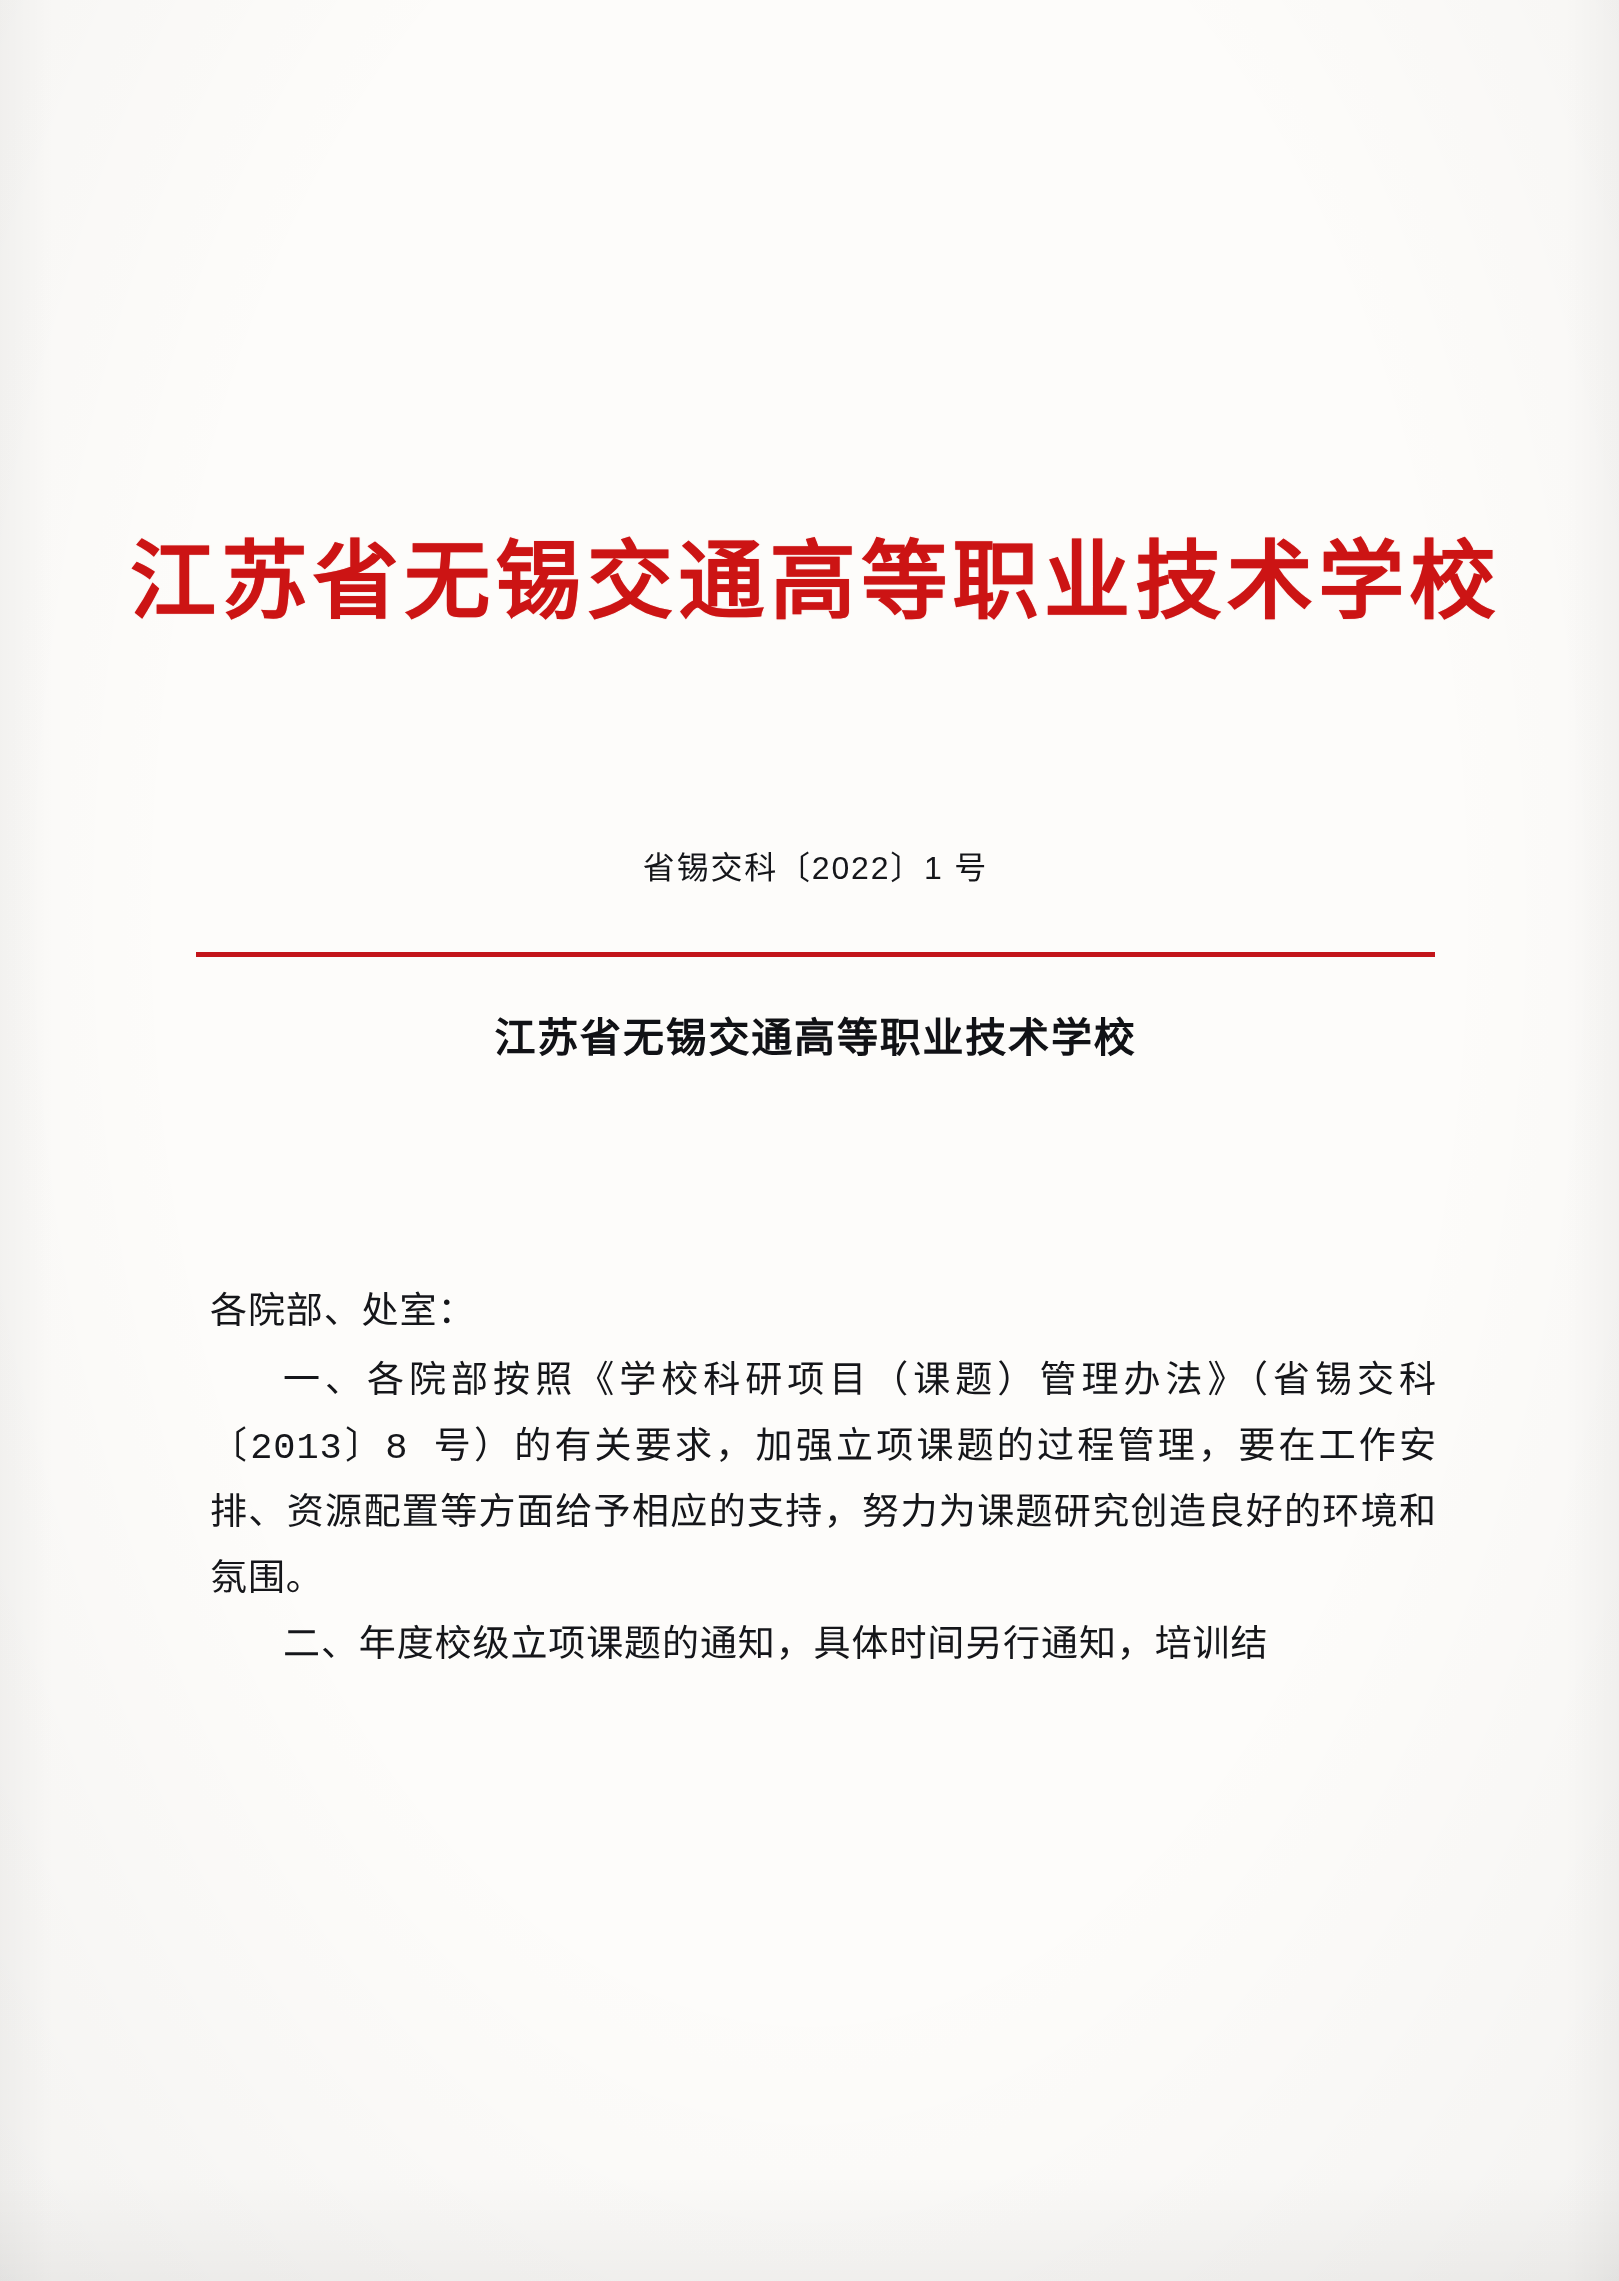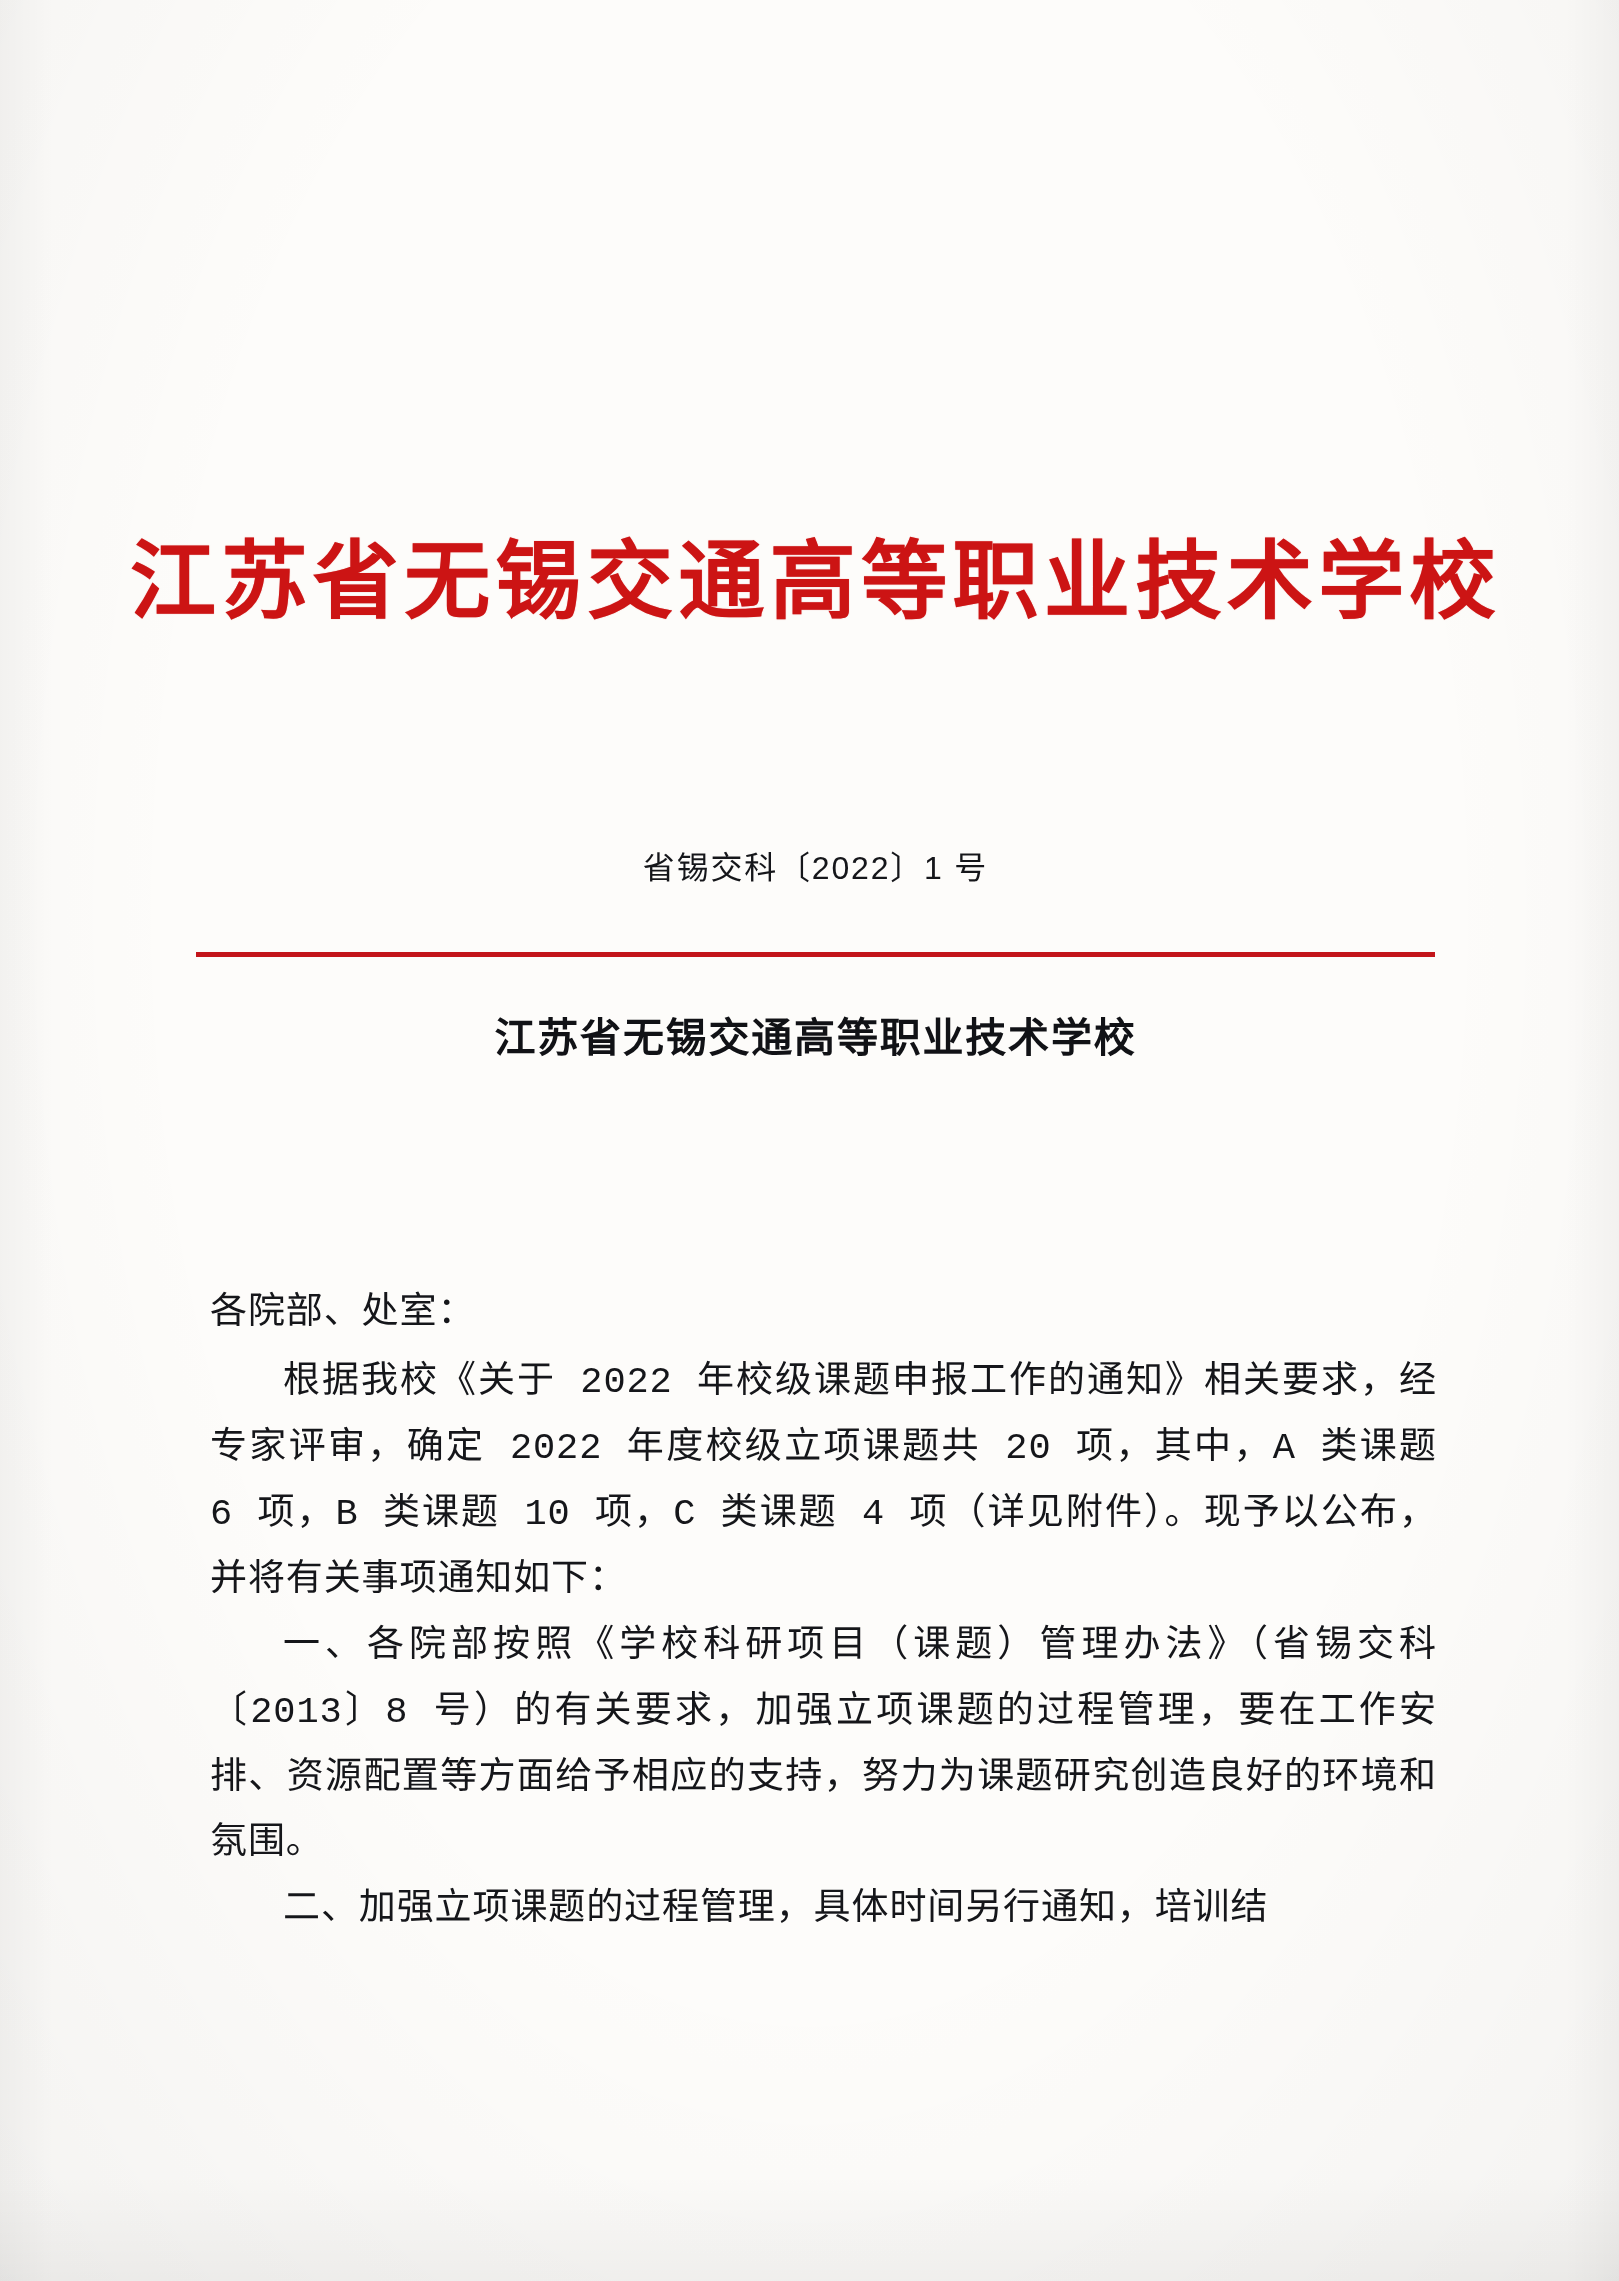--- a/index.html
+++ b/index.html
@@ -145,22 +145,21 @@
     <div class="doc-number">省锡交科〔2022〕1 号</div>
 
     <div class="red-rule"></div>
 
     <div class="title-block">
       <div class="title-line-1">江苏省无锡交通高等职业技术学校</div>
     </div>
 
     <div class="body-block">
       <p class="salutation">各院部、处室：</p>
-      <p class="para">根据我校《关于 2022 年校级课题申报工作的通知》相关要求，经专家评审，确定 2022 年度校级立项课题共 20 项，其中，A 类课题 6 项，B 类课题 10 项，C 类课题 4 项（详见附件）。现予以公布，并将有关事项通知如下：</p>
       <p class="para">一、各院部按照《学校科研项目（课题）管理办法》（省锡交科〔2013〕8 号）的有关要求，加强立项课题的过程管理，要在工作安排、资源配置等方面给予相应的支持，努力为课题研究创造良好的环境和氛围。</p>
-      <p class="para">二、加强立项课题的过程管理，具体时间另行通知，培训结</p>
+      <p class="para">二、年度校级立项课题的通知，具体时间另行通知，培训结</p>
     </div>
 
   </div>
 
   <div class="fold"></div>
 </div>
 
 
 </body></html>

